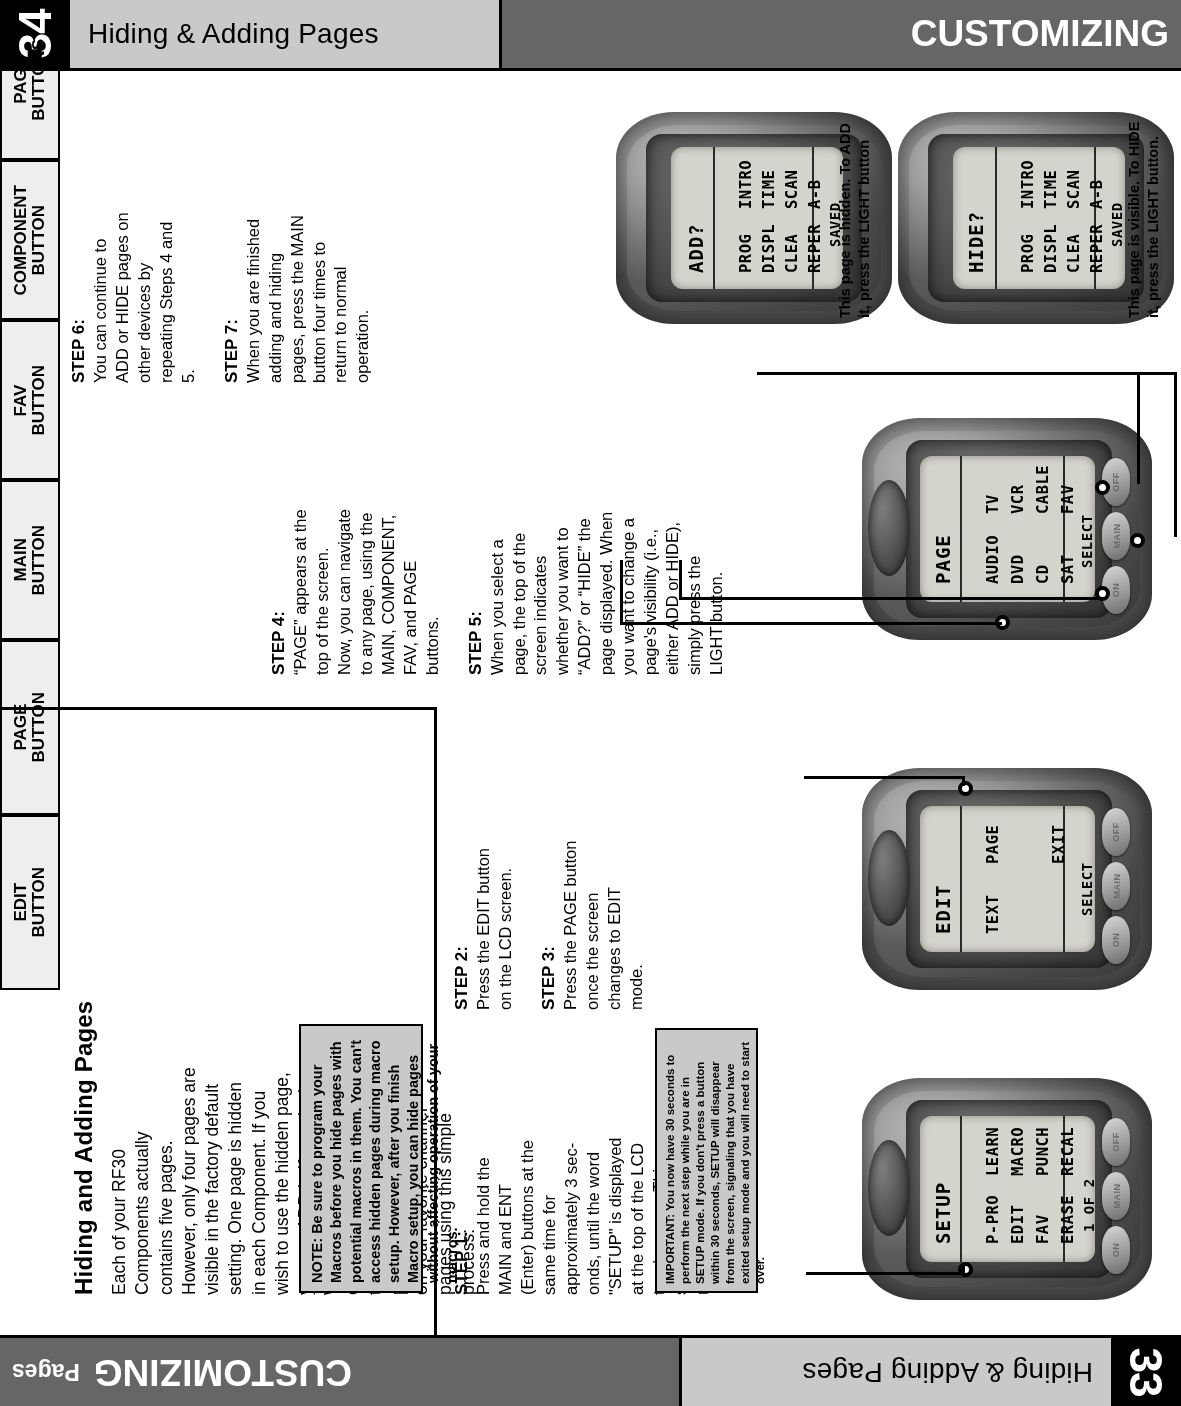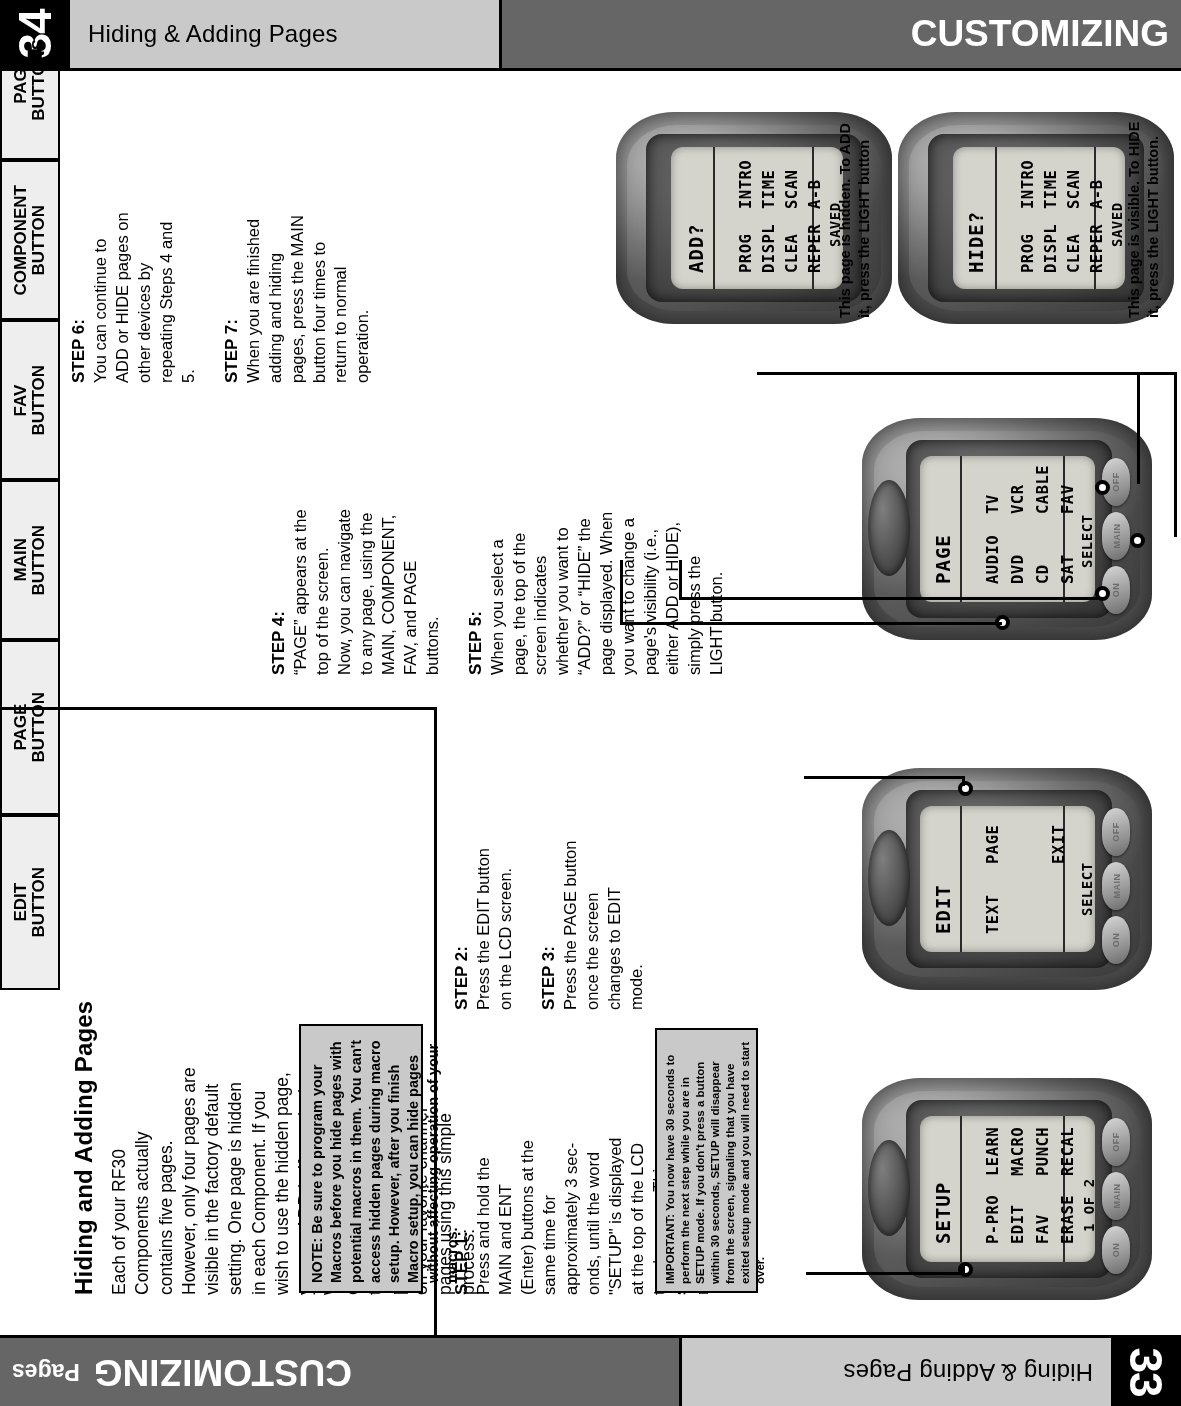--- a/index.html
+++ b/index.html
@@ -12,21 +12,21 @@
   
   .hdrbar{position:absolute;left:0;width:1181px;height:68px;display:flex;}
   .hdrbar.top{top:0;}
   .hdrbar.bot{bottom:0;transform:rotate(180deg);}
   .hdr-num{width:70px;background:#000;color:#fff;display:flex;align-items:center;
            justify-content:center;}
   .hdr-num span{font-size:46px;font-weight:bold;line-height:1;
                 transform:rotate(-90deg);display:block;letter-spacing:-1px;}
   .hdr-left{flex:0 0 432px;background:#c9c9c9;display:flex;align-items:center;
             padding-left:18px;box-sizing:border-box;border-right:3px solid #000;}
-  .hdr-left span{font-size:24px;letter-spacing:.2px;}
+  .hdr-left span{font-size:28px;letter-spacing:.2px;}
   .hdr-right{flex:1;background:#666;display:flex;align-items:center;
              justify-content:flex-end;padding-right:12px;box-sizing:border-box;gap:14px;}
   .hdr-right .sub{color:#fff;font-size:23px;font-weight:bold;}
   .hdr-right .big{color:#fff;font-size:37px;font-weight:bold;letter-spacing:0px;}
   .hdr-rule{position:absolute;left:0;width:1181px;height:3px;background:#000;}
 
   
   .rot{position:absolute;transform-origin:0 0;transform:rotate(-90deg);
        white-space:normal;}
   .rot-180{position:absolute;transform-origin:50% 50%;transform:rotate(180deg);}

